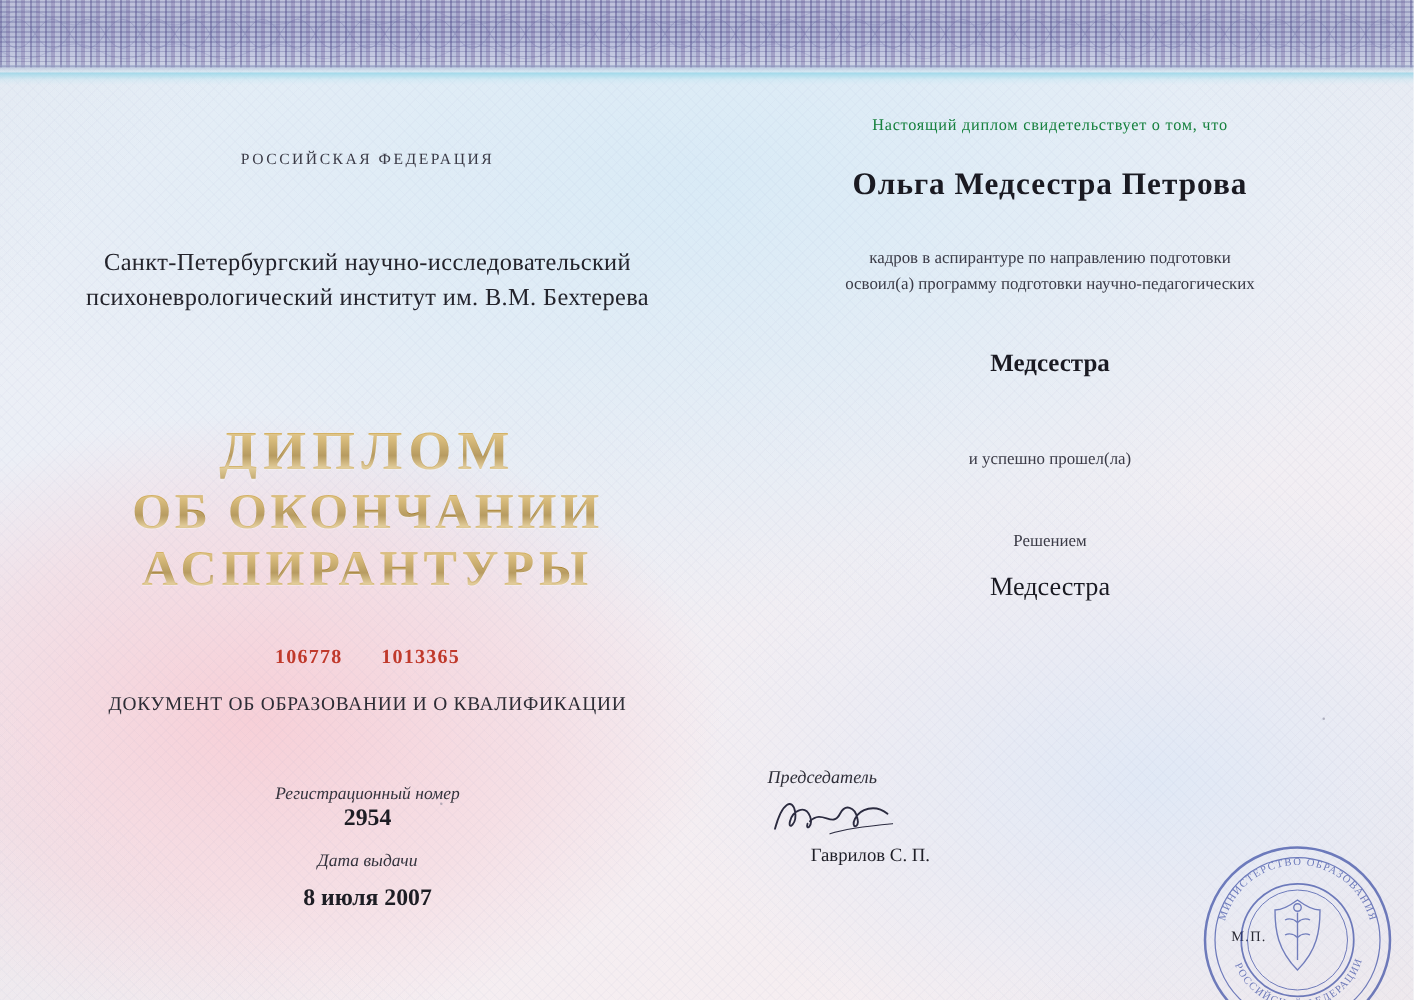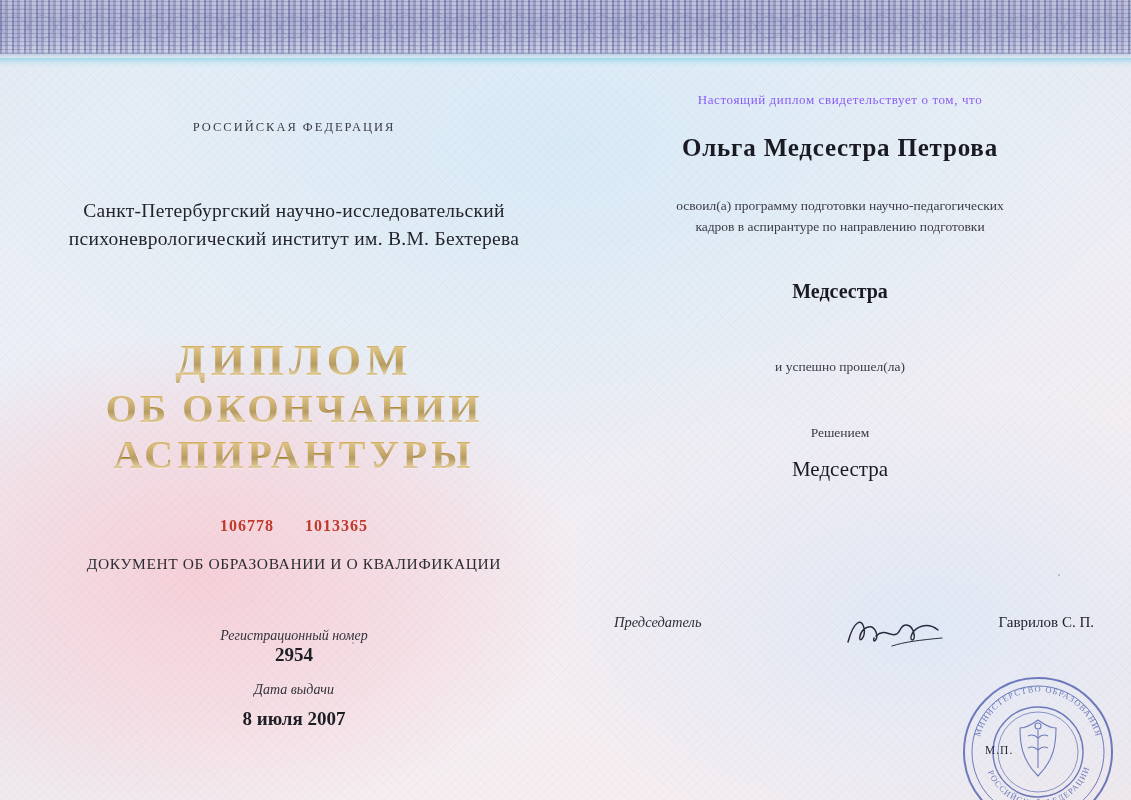--- a/index.html
+++ b/index.html
@@ -170,21 +170,21 @@
     position: absolute;
     left: 580px;
     top: 92px;
     width: 520px;
     text-align: center;
     color: #2b2b33;
   }
   .certifies {
     font-size: 13px;
     letter-spacing: 0.6px;
-    color: #8b5cf6;
+    color: #15803d;
   }
   .fullname {
     margin-top: 26px;
     font-size: 25px;
     font-weight: bold;
     letter-spacing: 0.8px;
     color: #1a1a22;
   }
   .program {
     margin-top: 34px;
@@ -220,21 +220,21 @@
   }
 
   
   .sign-row {
     position: absolute;
     display: flex;
     align-items: flex-start;
     justify-content: space-between;
     width: 480px;
   }
-  .sign-row.row1 { left: 614px; top: 612px; }
+  .sign-row.row1 { left: 614px; top: 612px; flex-direction: column; }
   .sign-row.row2 { left: 614px; top: 688px; }
   .sign-label {
     font-size: 14.5px;
     font-style: italic;
     color: #2e2e38;
     line-height: 1.45;
     width: 215px;
     text-align: left;
   }
   .sign-name {
@@ -322,22 +322,22 @@
     <div class="reg-label">Регистрационный номер</div>
     <div class="reg-value">2954</div>
     <div class="date-label">Дата выдачи</div>
     <div class="date-value">8 июля 2007</div>
   </div>
 
   <div class="right-col">
     <div class="certifies">Настоящий диплом свидетельствует о том, что</div>
     <div class="fullname">Ольга Медсестра Петрова</div>
     <div class="program">
+      <div>кадров в аспирантуре по направлению подготовки</div>
       <div>освоил(а) программу подготовки научно-педагогических</div>
-      <div>кадров в аспирантуре по направлению подготовки</div>
     </div>
     <div class="direction">Медсестра</div>
     <div class="passed">и успешно прошел(ла)</div>
     <div class="decision">Решением</div>
     <div class="qual-value">Медсестра</div>
   </div>
 
   <div class="sign-row row1">
     <div class="sign-label">Председатель</div>
     <div class="sign-mark">

